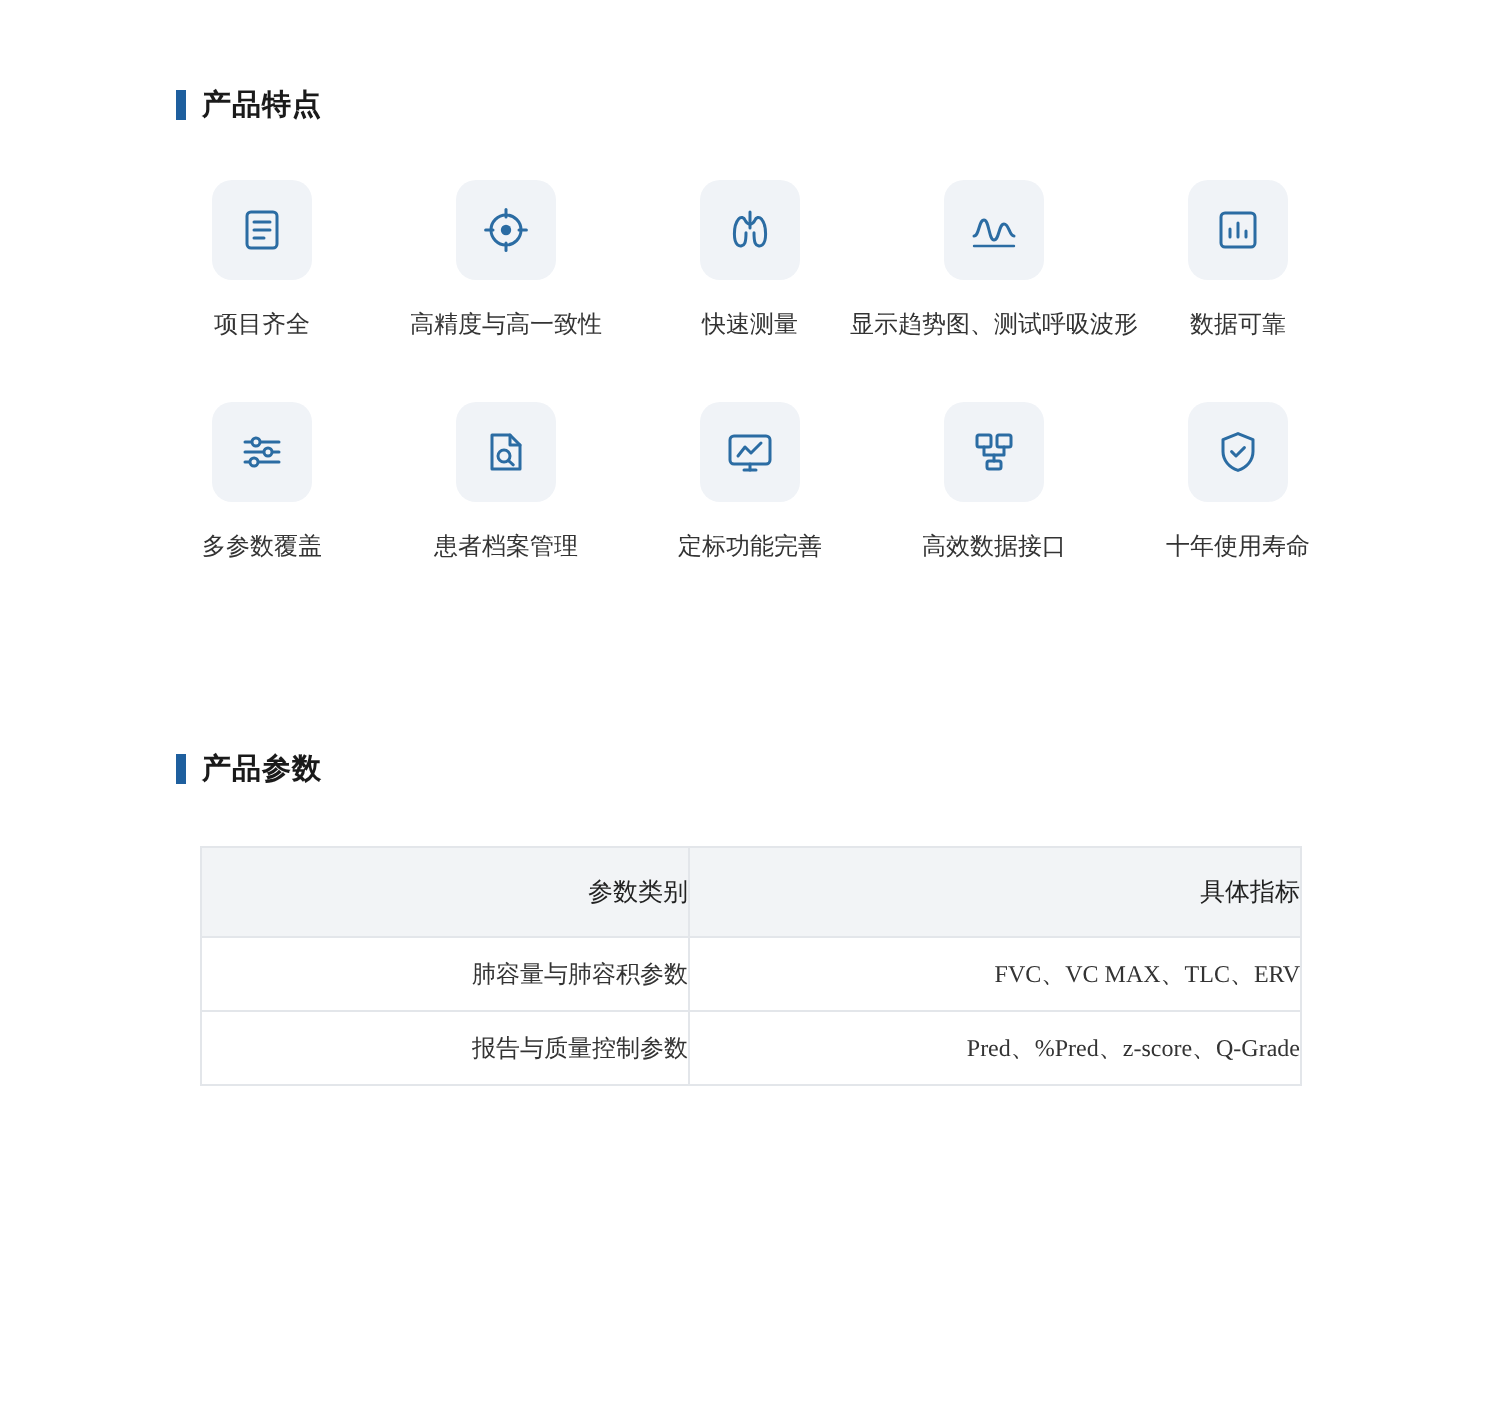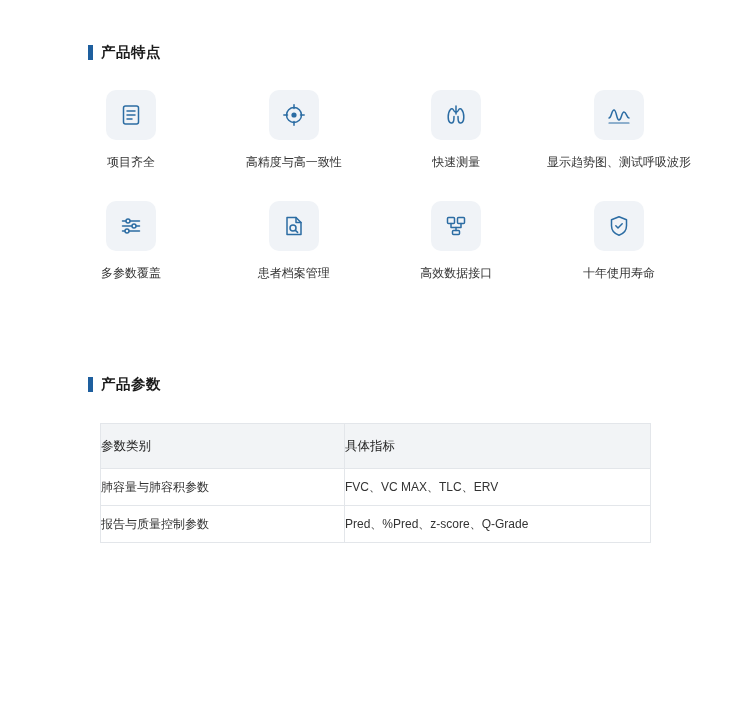--- a/index.html
+++ b/index.html
@@ -11,20 +11,21 @@
     height: 711px;
     background: #ffffff;
     font-family: "Liberation Sans", sans-serif;
     color: #333333;
     overflow: hidden;
   }
   .page {
     position: relative;
     width: 750px;
     height: 711px;
+    font-family: Liberation Serif, serif;
   }
 
   
   .section-heading {
     display: flex;
     align-items: center;
     gap: 8px;
   }
   .heading-bar {
     width: 5px;
@@ -98,21 +99,21 @@
     width: 550px;
     border-collapse: collapse;
     table-layout: fixed;
   }
   .spec-table th, .spec-table td {
     border: 1px solid #e3e6ea;
     height: 36px;
     font-weight: normal;
     font-size: 12px;
     color: #333333;
-    text-align: left;
+    text-align: right;
     padding: 0;
   }
   .spec-table thead th {
     background: #f2f4f6;
     height: 44px;
     font-size: 12.5px;
     color: #222222;
   }
   .spec-table tbody td {
     background: #ffffff;
@@ -185,20 +186,31 @@
       <div class="feature">
         <div class="feature-icon">
           <svg width="26" height="26" viewBox="0 0 26 26" fill="none" stroke="#2b6ca3" stroke-width="1.5" stroke-linecap="round" stroke-linejoin="round">
             <path d="M3 16c2.6 0 2.4-8 5-8s2.4 10 5 10 2.4-8 5-8 2.6 6 5 6"></path>
             <line x1="3" y1="21" x2="23" y2="21" stroke-width="1.2"></line>
           </svg>
         </div>
         <div class="feature-label">显示趋势图、测试呼吸波形</div>
       </div>
 
+      <div class="feature">
+        <div class="feature-icon">
+          <svg width="24" height="24" viewBox="0 0 24 24" fill="none" stroke="#2b6ca3" stroke-width="1.5" stroke-linecap="round" stroke-linejoin="round">
+            <rect x="3.5" y="3.5" width="17" height="17" rx="2"></rect>
+            <line x1="8" y1="15.5" x2="8" y2="11.5"></line>
+            <line x1="12" y1="15.5" x2="12" y2="8.5"></line>
+            <line x1="16" y1="15.5" x2="16" y2="12.5"></line>
+          </svg>
+        </div>
+        <div class="feature-label">数据可靠</div>
+      </div>
 
     </div>
 
     <div class="feature-row">
 
       <div class="feature">
         <div class="feature-icon">
           <svg width="24" height="24" viewBox="0 0 24 24" fill="none" stroke="#2b6ca3" stroke-width="1.5" stroke-linecap="round" stroke-linejoin="round">
             <line x1="3.5" y1="7" x2="20.5" y2="7"></line>
             <line x1="3.5" y1="12" x2="20.5" y2="12"></line>
@@ -216,20 +228,31 @@
           <svg width="24" height="24" viewBox="0 0 24 24" fill="none" stroke="#2b6ca3" stroke-width="1.5" stroke-linecap="round" stroke-linejoin="round">
             <path d="M5 3.5h9l5 5V20.5H5z"></path>
             <polyline points="14,3.5 14,8.5 19,8.5"></polyline>
             <circle cx="11" cy="14" r="3"></circle>
             <line x1="13.4" y1="16.4" x2="15.6" y2="18.4"></line>
           </svg>
         </div>
         <div class="feature-label">患者档案管理</div>
       </div>
 
+      <div class="feature">
+        <div class="feature-icon">
+          <svg width="26" height="26" viewBox="0 0 26 26" fill="none" stroke="#2b6ca3" stroke-width="1.5" stroke-linecap="round" stroke-linejoin="round">
+            <rect x="3" y="5" width="20" height="14" rx="2"></rect>
+            <polyline points="7,15 10.5,10.5 13.5,13.5 18.5,8.5"></polyline>
+            <line x1="10" y1="22" x2="16" y2="22"></line>
+            <line x1="13" y1="19" x2="13" y2="22"></line>
+          </svg>
+        </div>
+        <div class="feature-label">定标功能完善</div>
+      </div>
 
       <div class="feature">
         <div class="feature-icon">
           <svg width="24" height="24" viewBox="0 0 24 24" fill="none" stroke="#2b6ca3" stroke-width="1.5" stroke-linecap="round" stroke-linejoin="round">
             <rect x="3.5" y="3.5" width="7" height="6" rx="1"></rect>
             <rect x="13.5" y="3.5" width="7" height="6" rx="1"></rect>
             <path d="M7 9.5v4h10v-4"></path>
             <line x1="12" y1="13.5" x2="12" y2="16.5"></line>
             <rect x="8.5" y="16.5" width="7" height="4" rx="1"></rect>
           </svg>

